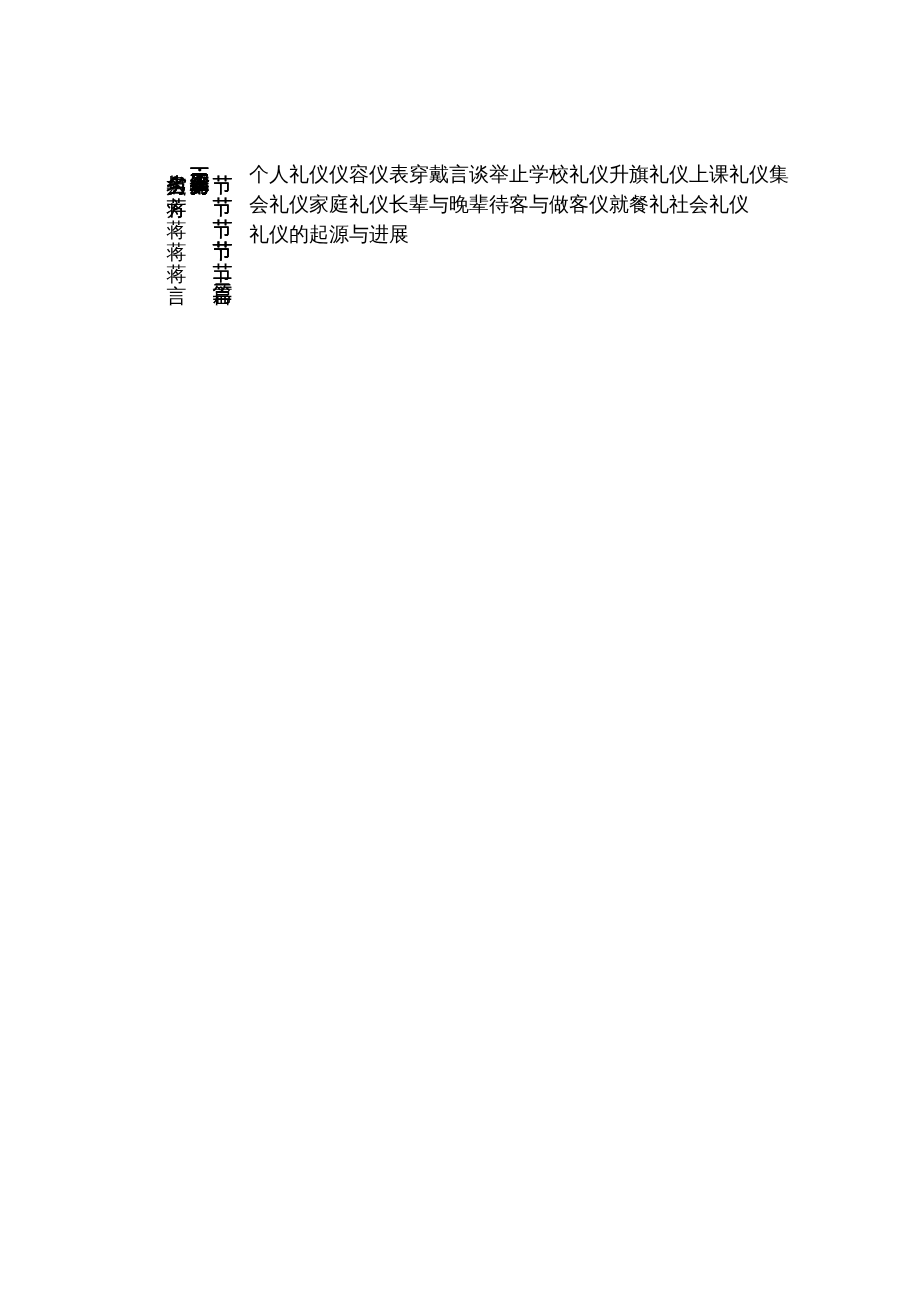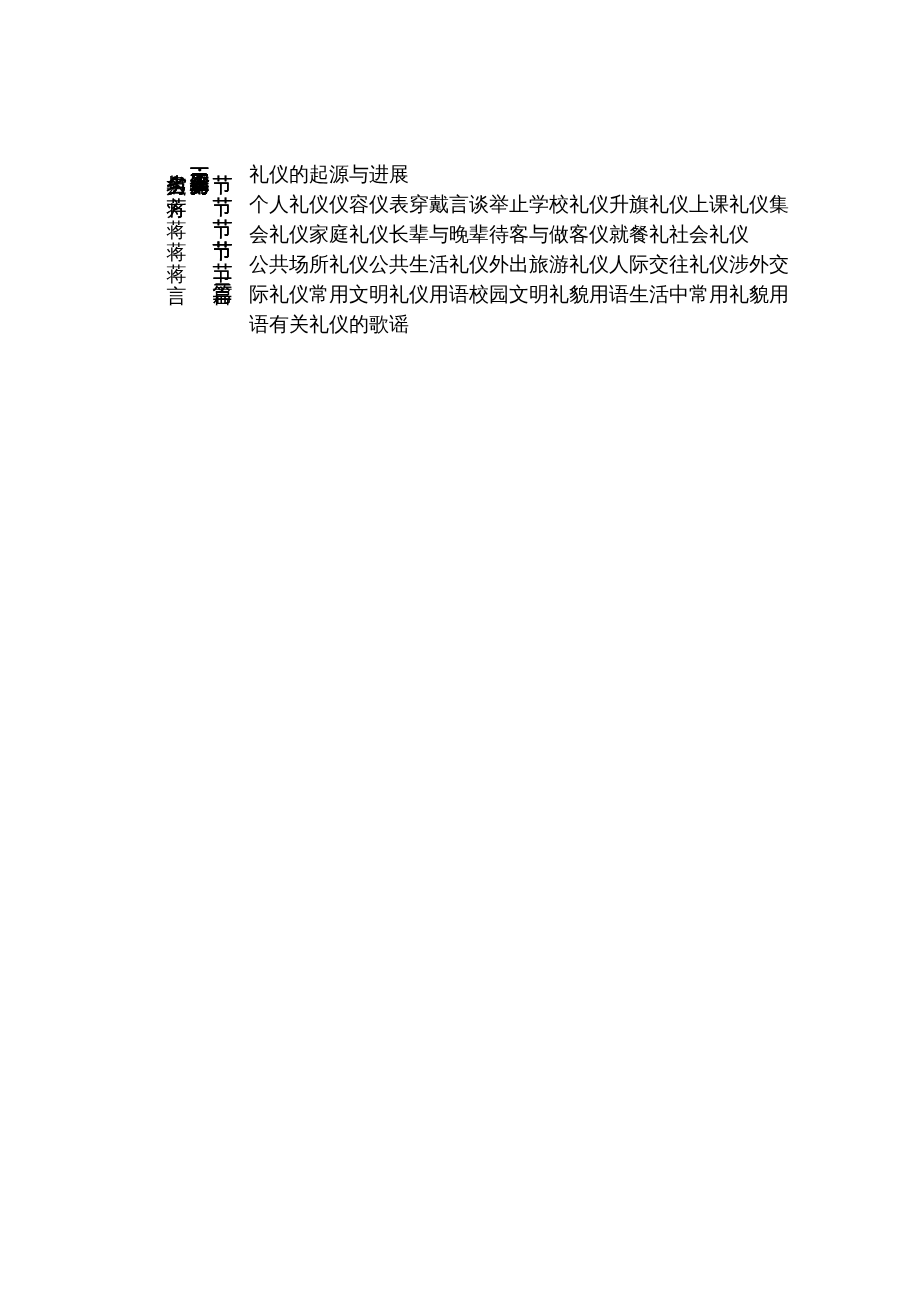--- a/index.html
+++ b/index.html
@@ -56,18 +56,17 @@
 
 <div class="page">
 
   <div class="vertical-col col1">名劣劣劣与六劣坦   方蒋蒋   蒋   蒋   蒋   言</div>
 
   <div class="vertical-col col2">二三篇一二三第一二三四五篇一二十・二劣劣劣三劣劣劣四劣劣劣五</div>
 
   <div class="vertical-col col3">              节节节  节节节  节节节  节节节节节  节节  言篇一二三篇一</div>
 
   <div class="horizontal-text">
+    <p>个人礼仪仪容仪表穿戴言谈举止学校礼仪升旗礼仪上课礼仪集会礼仪家庭礼仪长辈与晚辈待客与做客仪就餐礼社会礼仪</p>
     <p>礼仪的起源与进展</p>
-    <p>个人礼仪仪容仪表穿戴言谈举止学校礼仪升旗礼仪上课礼仪集会礼仪家庭礼仪长辈与晚辈待客与做客仪就餐礼社会礼仪</p>
-    <p>公共场所礼仪公共生活礼仪外出旅游礼仪人际交往礼仪涉外交际礼仪常用文明礼仪用语校园文明礼貌用语生活中常用礼貌用语有关礼仪的歌谣</p>
   </div>
 
 </div>
 
 </body></html>

